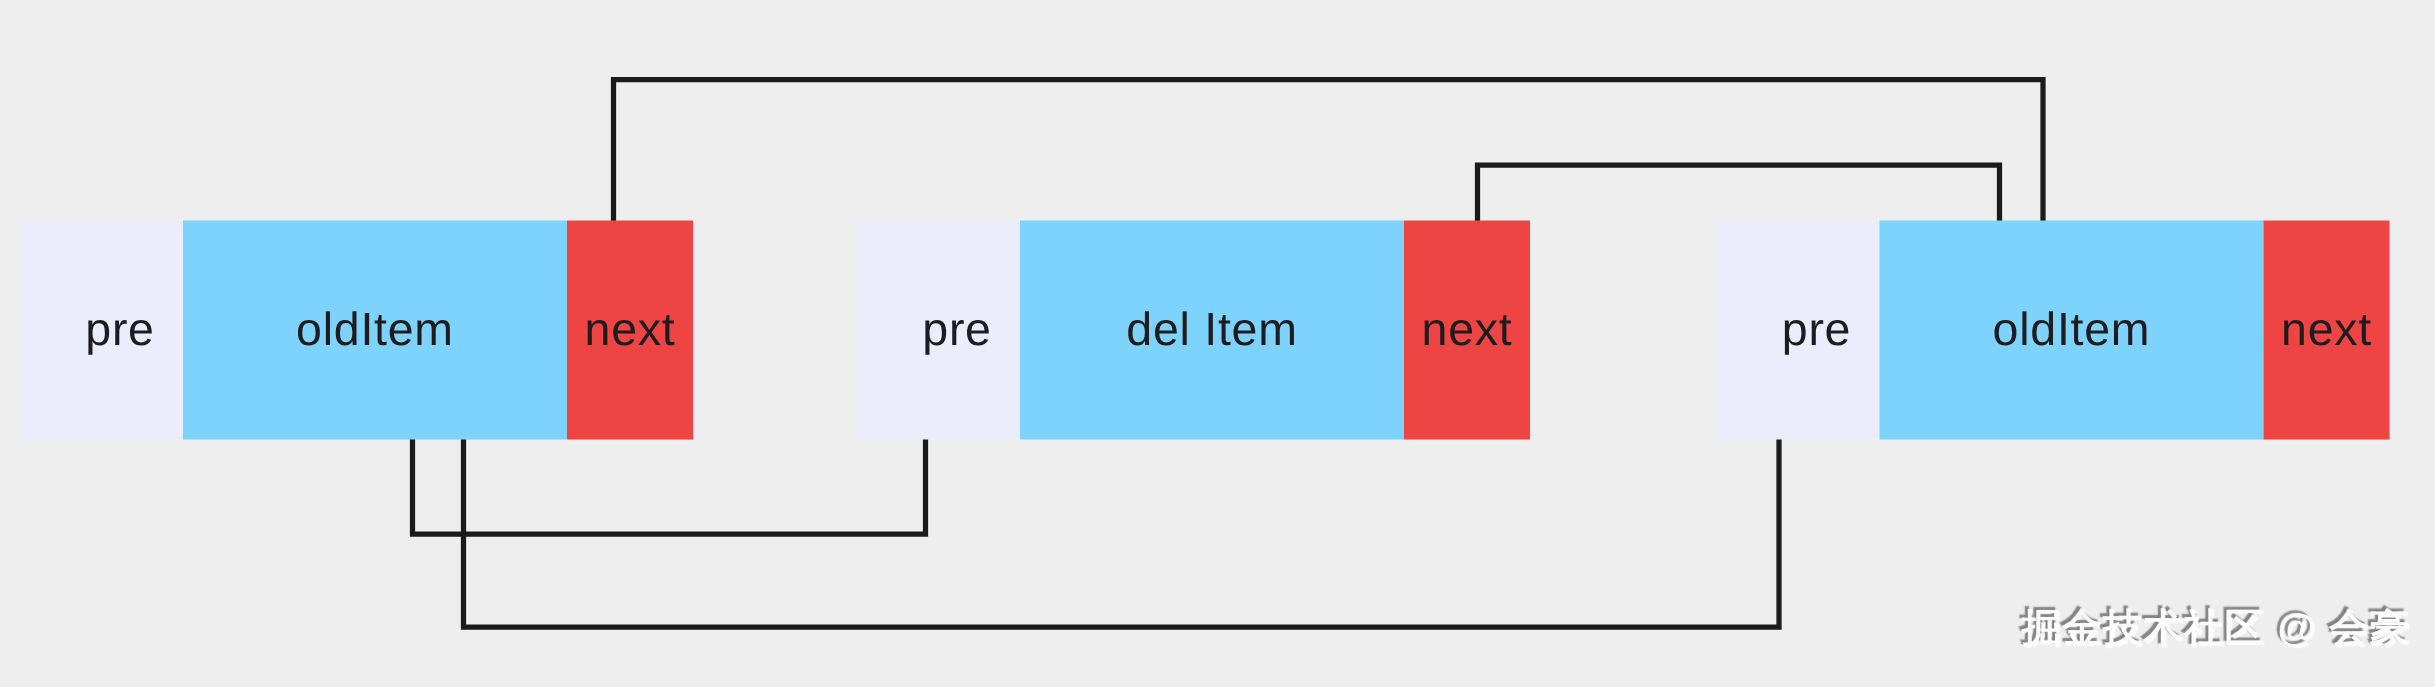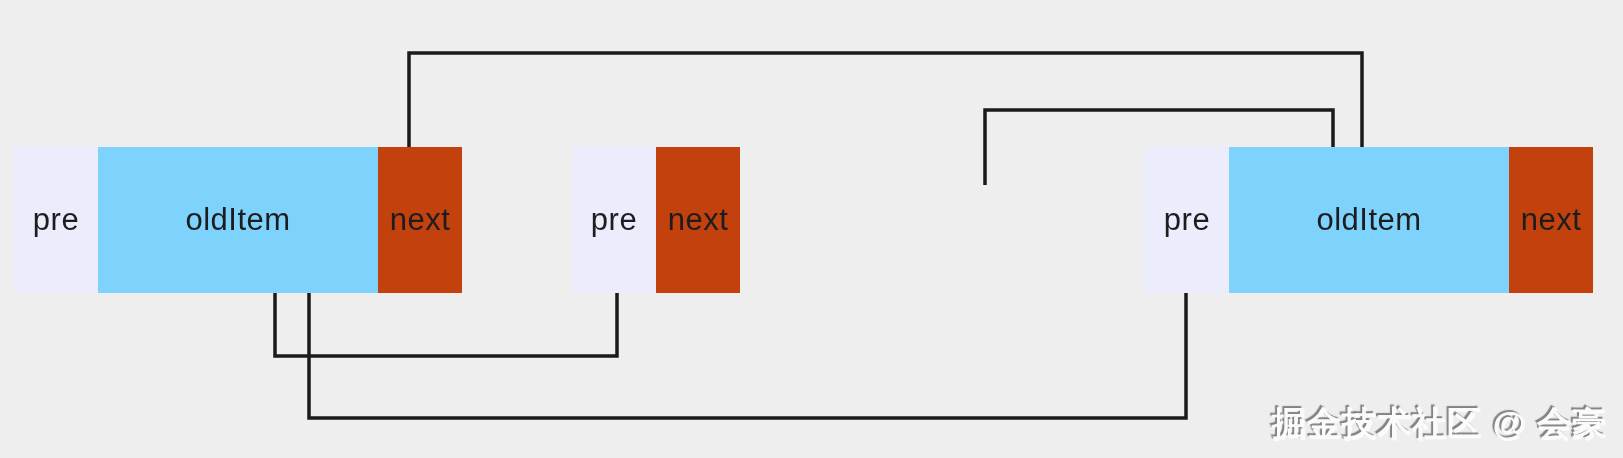--- a/index.html
+++ b/index.html
@@ -23,35 +23,35 @@
   .node-2 { left: 572px; }
   .node-3 { left: 1145px; }
   .cell {
     display: flex;
     align-items: center;
     justify-content: center;
     font-size: 31px;
     color: #1d1d1f;
     letter-spacing: 0.5px;
   }
-  .cell.pre  { width: 84px;  background: #ebedfd; }
+  .cell.pre  { width: 84px;  background: #ebedfd; padding-left: 24px; }
   .cell.val  { flex: 1;      background: #7dd3fc; }
-  .cell.next { width: 84px;  background: #c2410c; }
+  .cell.next { width: 84px;  background: #ef4444; }
   .arrow-layer {
     position: absolute;
     left: 0; top: 0;
     width: 1623px;
     height: 458px;
     pointer-events: none;
   }
   .watermark {
     position: absolute;
     right: 16px;
-    bottom: 11px;
-    font-size: 34px;
+    bottom: 22px;
+    font-size: 26px;
     font-weight: bold;
     letter-spacing: 1px;
     color: #fbfbfb;
     text-shadow: -2px -2px 1px rgba(110,110,110,0.85), 1px 1px 1px rgba(255,255,255,0.9);
   }
 </style>
 </head>
 <body>
 
 <div class="canvas">
@@ -69,20 +69,21 @@
   </svg>
 
   <div class="node node-1">
     <div class="cell pre">pre</div>
     <div class="cell val">oldItem</div>
     <div class="cell next">next</div>
   </div>
 
   <div class="node node-2">
     <div class="cell pre">pre</div>
+    <div class="cell val">del Item</div>
     <div class="cell next">next</div>
   </div>
 
   <div class="node node-3">
     <div class="cell pre">pre</div>
     <div class="cell val">oldItem</div>
     <div class="cell next">next</div>
   </div>
 
   <div class="watermark">掘金技术社区 @ 会豪</div>

